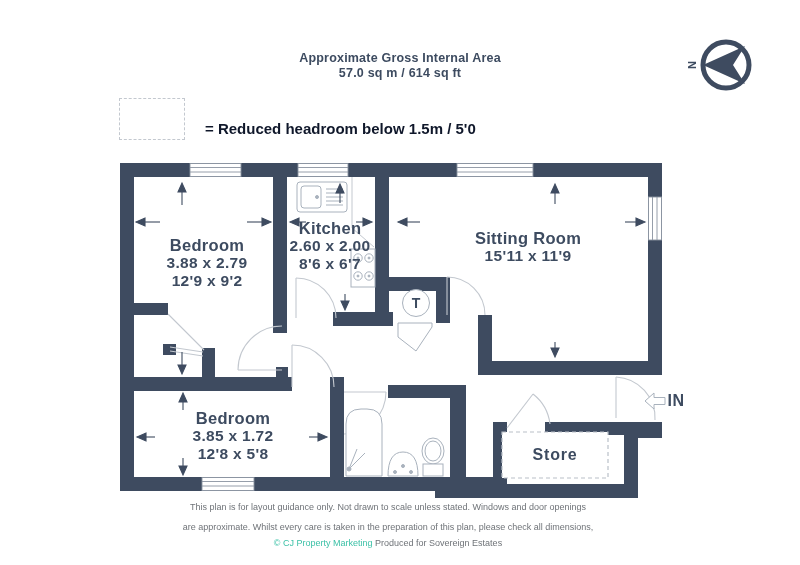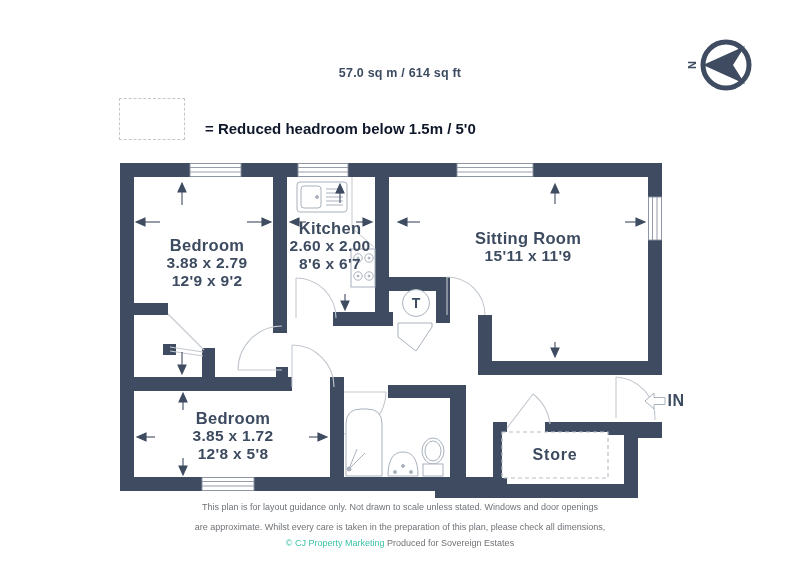--- a/index.html
+++ b/index.html
@@ -16,21 +16,21 @@
        color:#0f172a;font-weight:bold;font-size:15px;white-space:nowrap;}
   .room-label{position:absolute;transform:translateX(-50%);text-align:center;
        color:#3d4b60;font-weight:bold;white-space:nowrap;}
   .room-name{font-size:16.5px;line-height:18px;letter-spacing:.3px;}
   .room-dim{font-size:15.5px;line-height:18px;letter-spacing:.3px;}
   .store-label{font-size:16px;letter-spacing:.8px;}
   .in-label{font-size:16px;letter-spacing:.5px;}
   .tank-badge{position:absolute;left:402px;top:289px;width:26px;height:26px;
        border:1.5px solid #a9b2bd;border-radius:50%;background:#fff;
        color:#3d4b60;font-weight:bold;font-size:14px;line-height:26px;text-align:center;}
-  .footer-line{position:absolute;left:400px;transform:translate(-50%,-50%);
+  .footer-line{position:absolute;left:388px;transform:translate(-50%,-50%);
        color:#6f7378;font-size:9px;line-height:12px;white-space:nowrap;}
   .credit{color:#3cc1a7;}
   .produced{color:#6f7378;}
 </style>
 </head>
 <body>
 
 <div class="canvas">
 
   <svg width="800" height="565" viewBox="0 0 800 565">
@@ -224,20 +224,21 @@
 
     <polygon points="645,401 654,393 654,397.5 665,397.5 665,404.5 654,404.5 654,409" fill="#ffffff" stroke="#a9b2bd" stroke-width="1"></polygon>
 
     <g>
       <circle cx="726" cy="65" r="23" fill="none" stroke="#3e4b60" stroke-width="5"></circle>
       <polygon points="703,65 745,46 733,65 745,84" fill="#3e4b60"></polygon>
       <text x="692" y="69" transform="rotate(-90 692 65)" font-size="11" font-weight="bold" fill="#3d4b60" text-anchor="middle">N</text>
     </g>
   </svg>
 
+  <div class="lbl header-line1" style="left:400px;top:58px;">Approximate Gross Internal Area</div>
   <div class="lbl header-line2" style="left:400px;top:73px;">57.0 sq m / 614 sq ft</div>
 
   <div class="legend-box"></div>
   <div class="legend-text">= Reduced headroom below 1.5m / 5'0</div>
 
   <div class="room-label" style="left:207px;top:236px;">
     <div class="room-name">Bedroom</div>
     <div class="room-dim">3.88 x 2.79</div>
     <div class="room-dim">12'9 x 9'2</div>
   </div>

